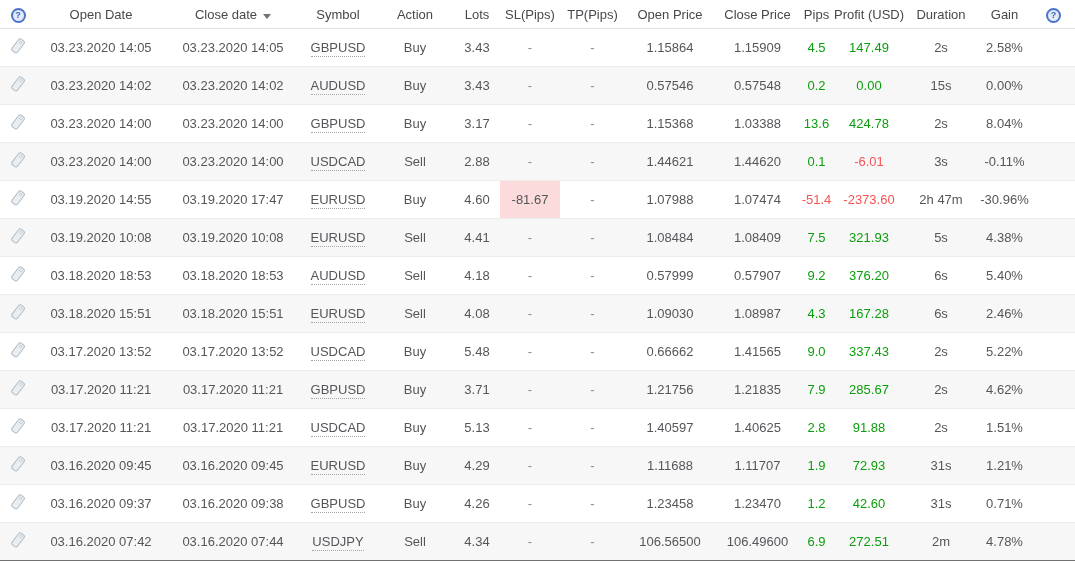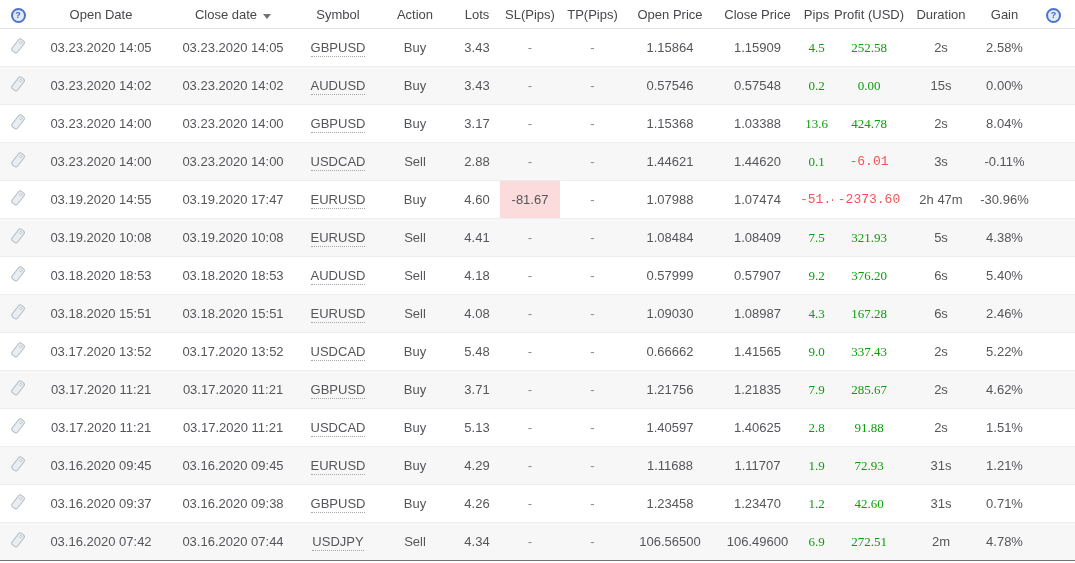--- a/index.html
+++ b/index.html
@@ -5,22 +5,22 @@
   html,body{margin:0;padding:0;background:#fff;}
   body{width:1075px;font-family:"Liberation Sans",sans-serif;-webkit-font-smoothing:antialiased;}
   table{border-collapse:collapse;table-layout:fixed;width:1075px;font-size:13px;color:#55565a;}
   thead th{height:28px;font-weight:normal;color:#47484c;border-bottom:1px solid #e2e2e2;
            text-align:center;padding:0;font-size:13px;white-space:nowrap;overflow:hidden;}
   tbody td{height:37px;text-align:center;padding:0;border-top:1px solid #ededed;white-space:nowrap;overflow:hidden;}
   tbody tr:first-child td{border-top:none;}
   tbody tr:nth-child(even){background:#f7f7f7;}
   tbody tr:last-child td{border-bottom:1px solid #737373;}
   .symbol{border-bottom:1px dotted #a6a6a6;padding-bottom:1px;cursor:pointer;}
-  .pos{color:var(--pos,#0b9e0b);font-family:Liberation Serif, serif;}
-  .neg{color:var(--neg,#f55353);font-family:Liberation Mono, monospace;}
+  .pos{color:var(--pos,#0b9e0b);}
+  .neg{color:var(--neg,#f55353);}
   .sl-hl{background:var(--slbg,#fbdbdb);}
   .dash{color:#8a8a8a;}
   .help-icon{display:inline-flex;align-items:center;justify-content:center;width:15px;height:15px;
              border-radius:50%;border:2px solid #4d74cc;background:#e3ebf9;color:#3c64c0;
              font-size:9px;font-weight:bold;box-sizing:border-box;cursor:pointer;line-height:1;}
   .sort-arrow{display:inline-block;width:0;height:0;border-left:4px solid transparent;
               border-right:4px solid transparent;border-top:5px solid #6f7276;margin-left:6px;}
   .tag-icon{display:inline-block;width:18px;height:18px;cursor:pointer;}
   .tag-icon svg{display:block;}
 </style>
@@ -75,21 +75,21 @@
         <td>03.23.2020 14:05</td>
         <td>03.23.2020 14:05</td>
         <td><span class="symbol">GBPUSD</span></td>
         <td>Buy</td>
         <td>3.43</td>
         <td class="dash">-</td>
         <td class="dash">-</td>
         <td>1.15864</td>
         <td>1.15909</td>
         <td class="pos">4.5</td>
-        <td class="pos">252.58</td>
+        <td class="pos">147.49</td>
         <td>2s</td>
         <td>2.58%</td>
         <td></td>
       </tr>
       <tr>
         <td><span class="tag-icon"><svg width="18" height="18" viewBox="0 0 18 18">
               <g transform="rotate(38 9 9)">
                 <rect x="5.6" y="1.6" width="6.8" height="14.6" rx="2.2" fill="#e9eef2" stroke="#b2bdc5" stroke-width="1"></rect>
                 <circle cx="9" cy="4.6" r="1.15" fill="#ffffff" stroke="#b2bdc5" stroke-width="0.8"></circle>
               </g>

